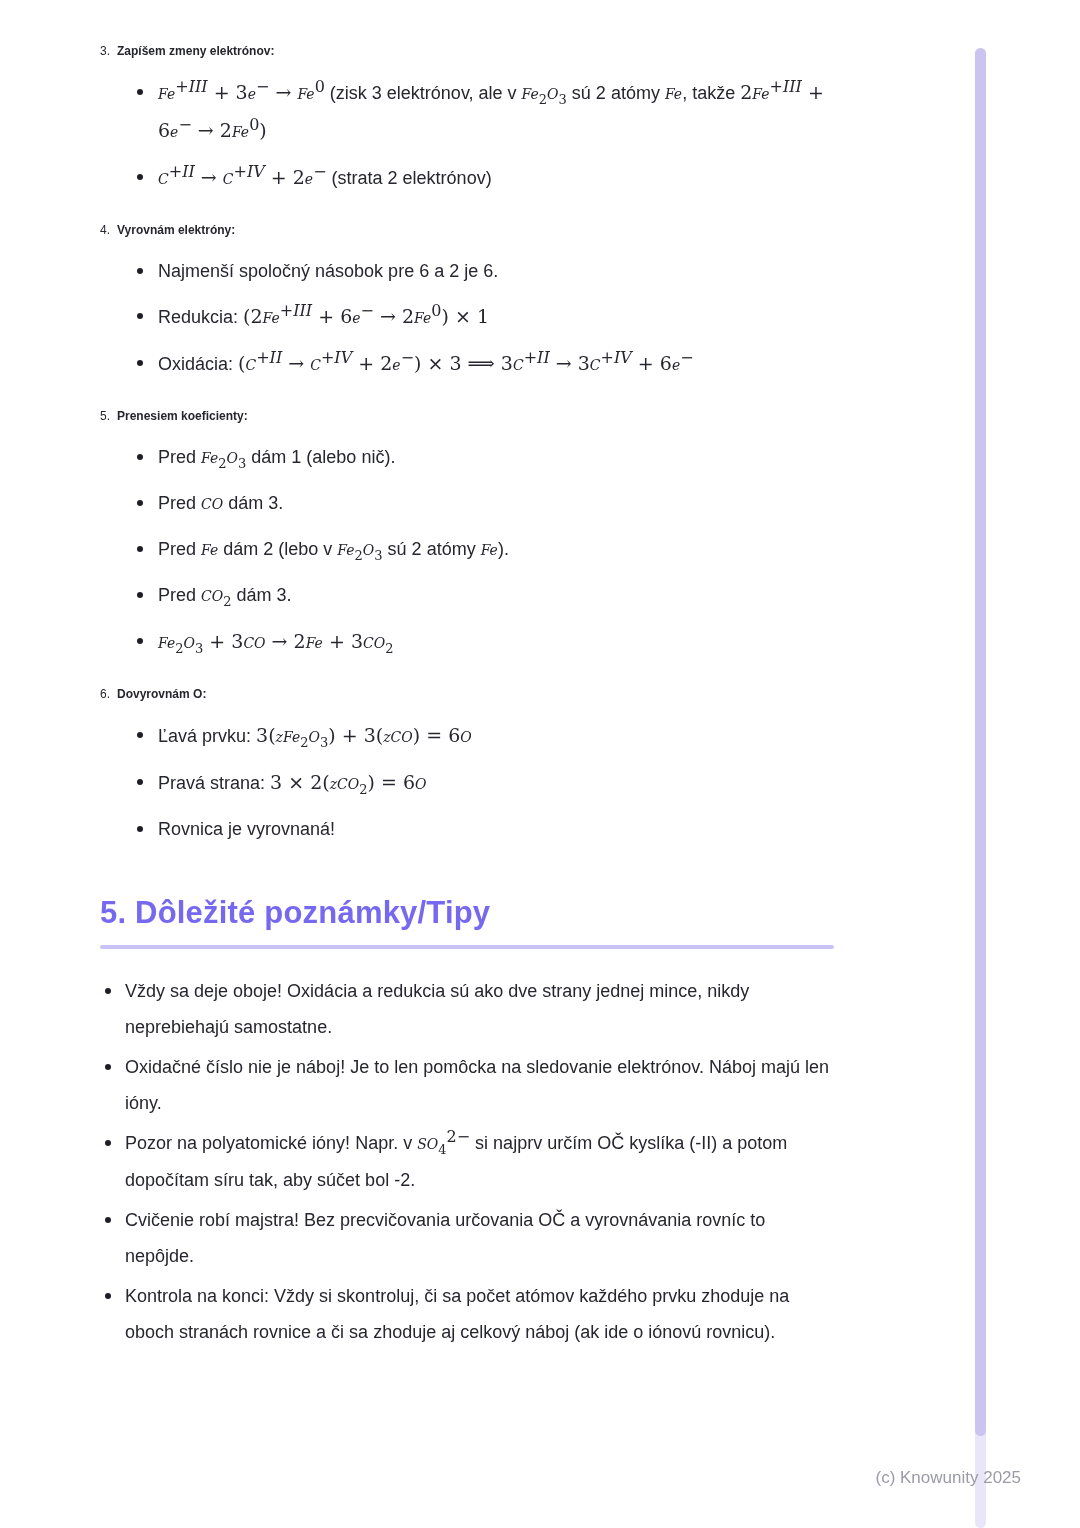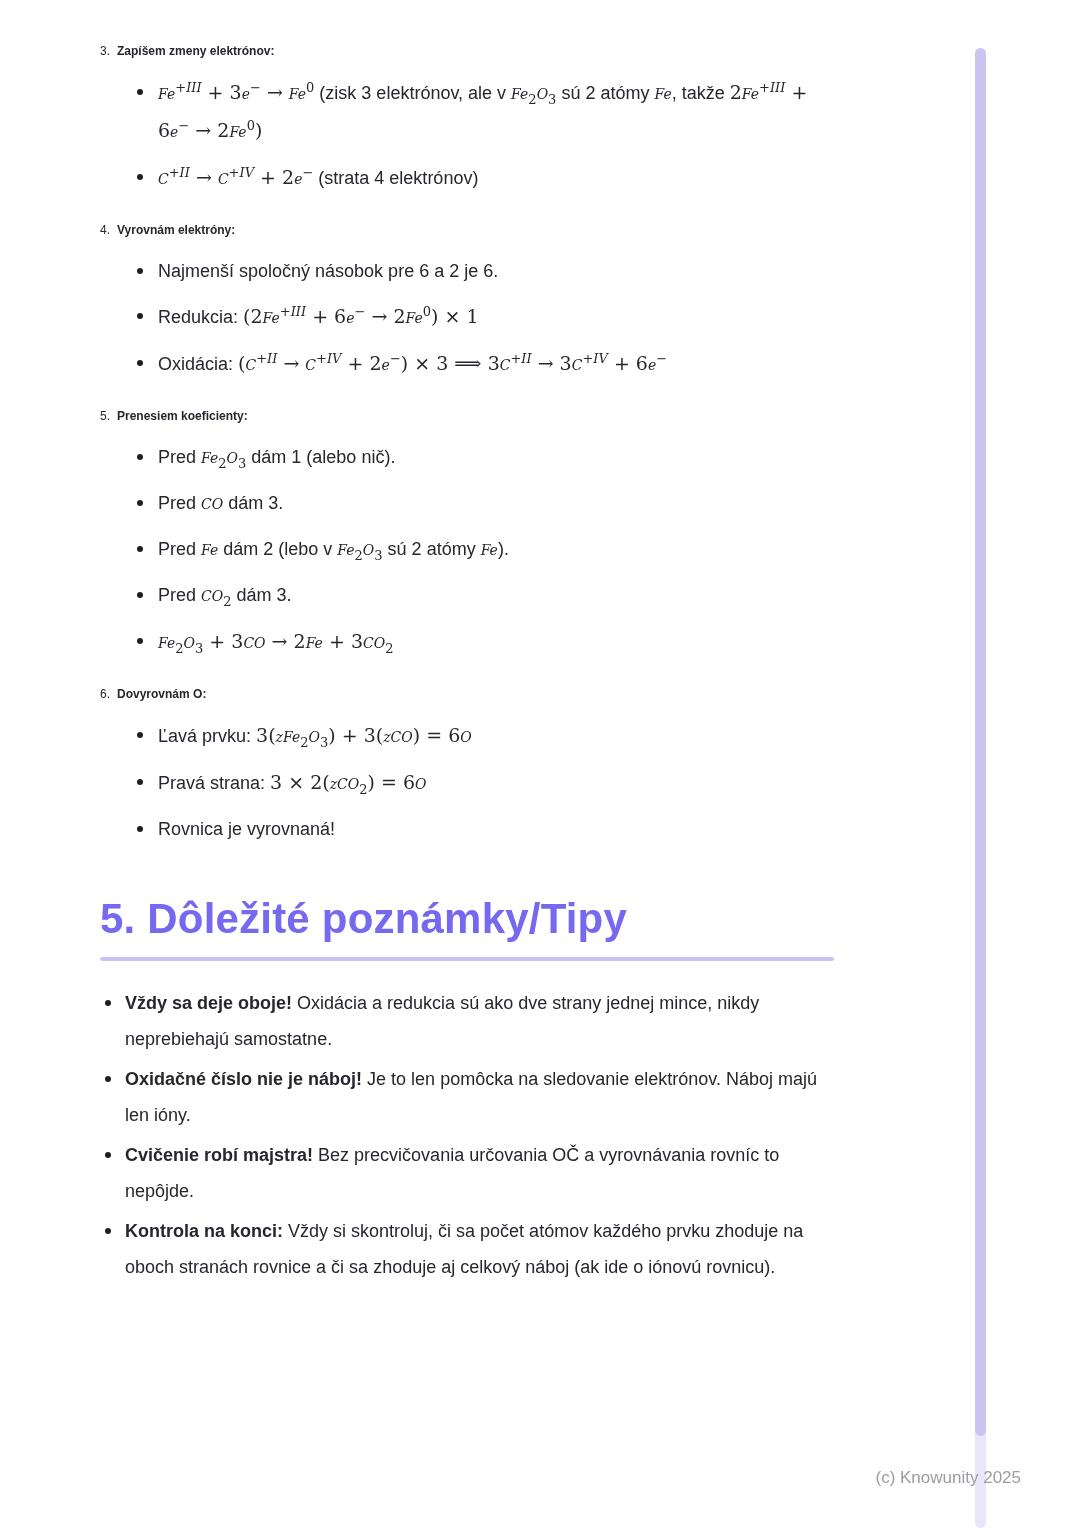--- a/index.html
+++ b/index.html
@@ -25,36 +25,36 @@
   .sec-h .num{font-weight:400;margin-right:7px}
   .sec-h .title{font-weight:700}
 
   ul.blist{list-style:none;margin:0;padding:0 0 0 58px}
   ul.blist li{position:relative;line-height:36px;margin-bottom:9px}
   ul.blist li::before{
     content:"";position:absolute;left:-21px;top:15px;width:6px;height:6px;
     border-radius:3px;background:#1e1e28;
   }
 
-  .notes-heading{color:var(--accent);font-size:42px;font-weight:700;margin:48px 0 0 0;letter-spacing:.2px}
+  .notes-heading{color:var(--accent);font-size:31px;font-weight:700;margin:48px 0 0 0;letter-spacing:.2px}
   .notes-rule{height:4px;background:var(--rule);border:none;margin:14px 0 24px 0;border-radius:2px}
 
   ul.notes{list-style:none;margin:0;padding:0 0 0 25px}
   ul.notes li{position:relative;line-height:36px;margin-bottom:4px}
   ul.notes li::before{
     content:"";position:absolute;left:-20px;top:15px;width:6px;height:6px;
     border-radius:3px;background:#1e1e28;
   }
 
   
   .m{font-family:"DejaVu Serif",serif;font-style:italic;font-size:14px}
   .mr{font-family:"DejaVu Serif",serif;font-style:normal;font-size:19px}
-  .sup{font-size:13px;vertical-align:super;line-height:0}
+  .sup{font-size:16px;vertical-align:super;line-height:0}
   .sub{font-size:13px;vertical-align:sub;line-height:0}
-  .b{font-weight:700}
+  .b{font-weight:400}
 
   .scrollbar{
     position:absolute;left:975px;top:48px;width:11px;height:1480px;
     background:var(--sb-track);border-radius:8px;
   }
   .scrollbar .thumb{
     position:absolute;left:0;top:0;width:11px;height:1388px;
     background:var(--sb-thumb);border-radius:8px;
   }
 
@@ -65,21 +65,21 @@
 </style>
 </head>
 <body>
 
 <main class="doc">
   <div id="sections">
       <section class="sec">
         <h3 class="sec-h"><span class="num">3.</span><span class="title">Zapíšem zmeny elektrónov:</span></h3>
         <ul class="blist">
           <li><span class="m">Fe</span><span class="m sup">+III</span><span class="mr"> + 3</span><span class="m">e</span><span class="mr sup">−</span><span class="mr"> → </span><span class="m">Fe</span><span class="mr sup">0</span><span> (zisk 3 elektrónov, ale v </span><span class="m">Fe</span><span class="mr sub">2</span><span class="m">O</span><span class="mr sub">3</span><span> sú 2 atómy </span><span class="m">Fe</span><span>, takže </span><span class="mr">2</span><span class="m">Fe</span><span class="m sup">+III</span><span class="mr"> + 6</span><span class="m">e</span><span class="mr sup">−</span><span class="mr"> → 2</span><span class="m">Fe</span><span class="mr sup">0</span><span class="mr">)</span></li>
-          <li><span class="m">C</span><span class="m sup">+II</span><span class="mr"> → </span><span class="m">C</span><span class="m sup">+IV</span><span class="mr"> + 2</span><span class="m">e</span><span class="mr sup">−</span><span> (strata 4 elektrónov)</span></li>
+          <li><span class="m">C</span><span class="m sup">+II</span><span class="mr"> → </span><span class="m">C</span><span class="m sup">+IV</span><span class="mr"> + 2</span><span class="m">e</span><span class="mr sup">−</span><span> (strata 2 elektrónov)</span></li>
         </ul>
       </section>
       <section class="sec">
         <h3 class="sec-h"><span class="num">4.</span><span class="title">Vyrovnám elektróny:</span></h3>
         <ul class="blist">
           <li><span>Najmenší spoločný násobok pre 6 a 2 je 6.</span></li>
           <li><span>Redukcia: </span><span class="mr">(2</span><span class="m">Fe</span><span class="m sup">+III</span><span class="mr"> + 6</span><span class="m">e</span><span class="mr sup">−</span><span class="mr"> → 2</span><span class="m">Fe</span><span class="mr sup">0</span><span class="mr">) × 1</span></li>
           <li><span>Oxidácia: </span><span class="mr">(</span><span class="m">C</span><span class="m sup">+II</span><span class="mr"> → </span><span class="m">C</span><span class="m sup">+IV</span><span class="mr"> + 2</span><span class="m">e</span><span class="mr sup">−</span><span class="mr">) × 3  </span><span class="mr">⟹</span><span class="mr">  3</span><span class="m">C</span><span class="m sup">+II</span><span class="mr"> → 3</span><span class="m">C</span><span class="m sup">+IV</span><span class="mr"> + 6</span><span class="m">e</span><span class="mr sup">−</span></li>
         </ul>
       </section>
@@ -102,20 +102,21 @@
         </ul>
       </section>
     </div>
 
   <h1 class="notes-heading">5. Dôležité poznámky/Tipy</h1>
   <div class="notes-rule"></div>
 
   <ul class="notes" id="notes">
       <li><span class="b">Vždy sa deje oboje!</span><span> Oxidácia a redukcia sú ako dve strany jednej mince, nikdy neprebiehajú samostatne.</span></li>
       <li><span class="b">Oxidačné číslo nie je náboj!</span><span> Je to len pomôcka na sledovanie elektrónov. Náboj majú len ióny.</span></li>
+      <li><span class="b">Pozor na polyatomické ióny!</span><span> Napr. v </span><span class="m">SO</span><span class="mr sub">4</span><span class="mr sup">2−</span><span> si najprv určím OČ kyslíka (-II) a potom dopočítam síru tak, aby súčet bol -2.</span></li>
       <li><span class="b">Cvičenie robí majstra!</span><span> Bez precvičovania určovania OČ a vyrovnávania rovníc to nepôjde.</span></li>
       <li><span class="b">Kontrola na konci:</span><span> Vždy si skontroluj, či sa počet atómov každého prvku zhoduje na oboch stranách rovnice a či sa zhoduje aj celkový náboj (ak ide o iónovú rovnicu).</span></li>
     </ul>
 </main>
 
 <div class="scrollbar">
   <div class="thumb"></div>
 </div>
 
 <div class="footer">

